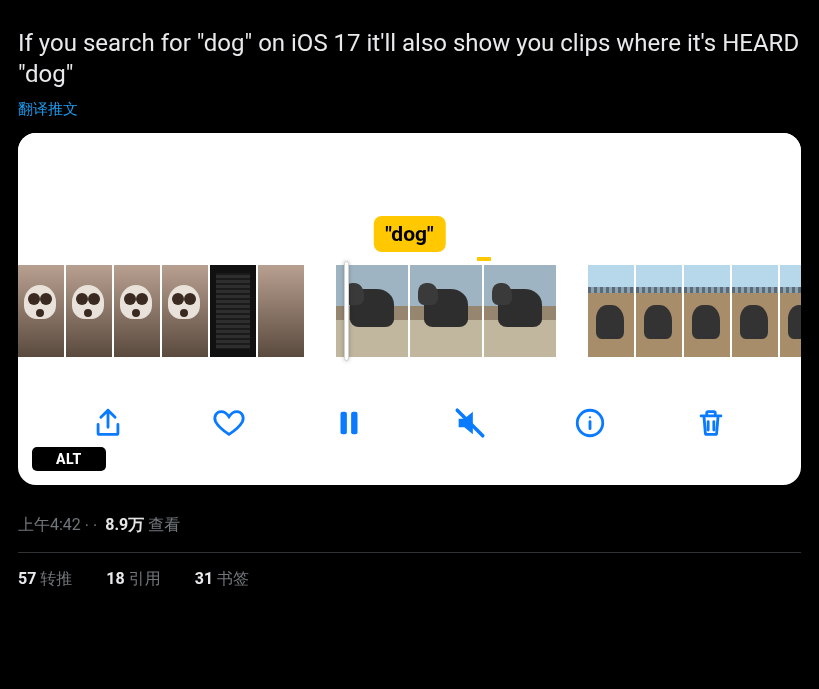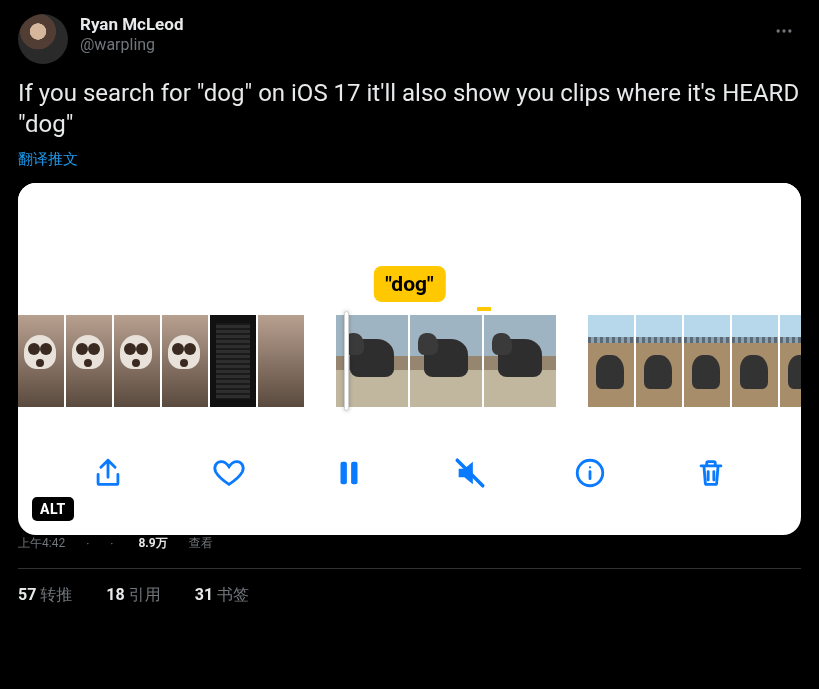--- a/index.html
+++ b/index.html
@@ -107,55 +107,39 @@
   .toolbar {
     position: absolute; left: 0; right: 0; bottom: 32px; height: 60px;
     display: flex; justify-content: space-around; align-items: center;
     padding: 0 30px;
   }
   .tb-btn { color: #0a7aff; width: 44px; height: 44px; display: flex; align-items: center; justify-content: center; cursor: pointer; }
   .tb-btn svg { width: 34px; height: 34px; stroke: #0a7aff; fill: none; stroke-width: 2; }
   .tb-btn.pause svg { fill: #0a7aff; stroke: none; }
   .alt-badge {
     position: absolute; left: 14px; bottom: 14px; background: #000; color: #fff;
-    font-weight: 800; font-size: 14px; padding: 4px 8px; border-radius: 5px;
+    font-weight: 800; font-size: 14px; padding: 4px 24px; border-radius: 5px;
     letter-spacing: 0.5px;
   }
   .meta-line {
-    margin-top: 0; color: #71767b; font-size: 12px;
-    display: flex; align-items: center; gap: 21px;
+    margin-top: 30px; color: #71767b; font-size: 16px;
+    display: flex; align-items: center; gap: 4px;
   }
   .meta-line .views-num { color: #e5e5e5; font-weight: 700; margin-left: 4px; }
   .divider { height: 1px; background: #2f3336; margin-top: 16px; }
   .stats {
     display: flex; gap: 34px; padding: 16px 0 0 0; font-size: 16px; color: #71767b;
   }
   .stats .stat .num { color: #e7e9ea; font-weight: 700; margin-right: 4px; }
 </style>
 </head>
 <body>
 
 <div class="tweet">
 
-  <div class="header">
-    <div class="avatar"></div>
-    <div class="user-col">
-      <span class="display-name">Ryan McLeod</span>
-      <span class="handle">@warpling</span>
-    </div>
-    <div class="more-btn">
-      <svg viewBox="0 0 24 24">
-          <g fill="currentColor">
-            <circle cx="5" cy="12" r="2"></circle>
-            <circle cx="12" cy="12" r="2"></circle>
-            <circle cx="19" cy="12" r="2"></circle>
-          </g>
-        </svg>
-    </div>
-  </div>
 
   <div class="body-text">If you search for "dog" on iOS 17 it'll also show you clips where it's HEARD "dog"</div>
 
   <span class="translate-link">翻译推文</span>
 
   <div class="media-card">
     <div class="top-white"></div>
 
     <div class="dog-label">"dog"</div>
     <div class="small-tick"></div>

